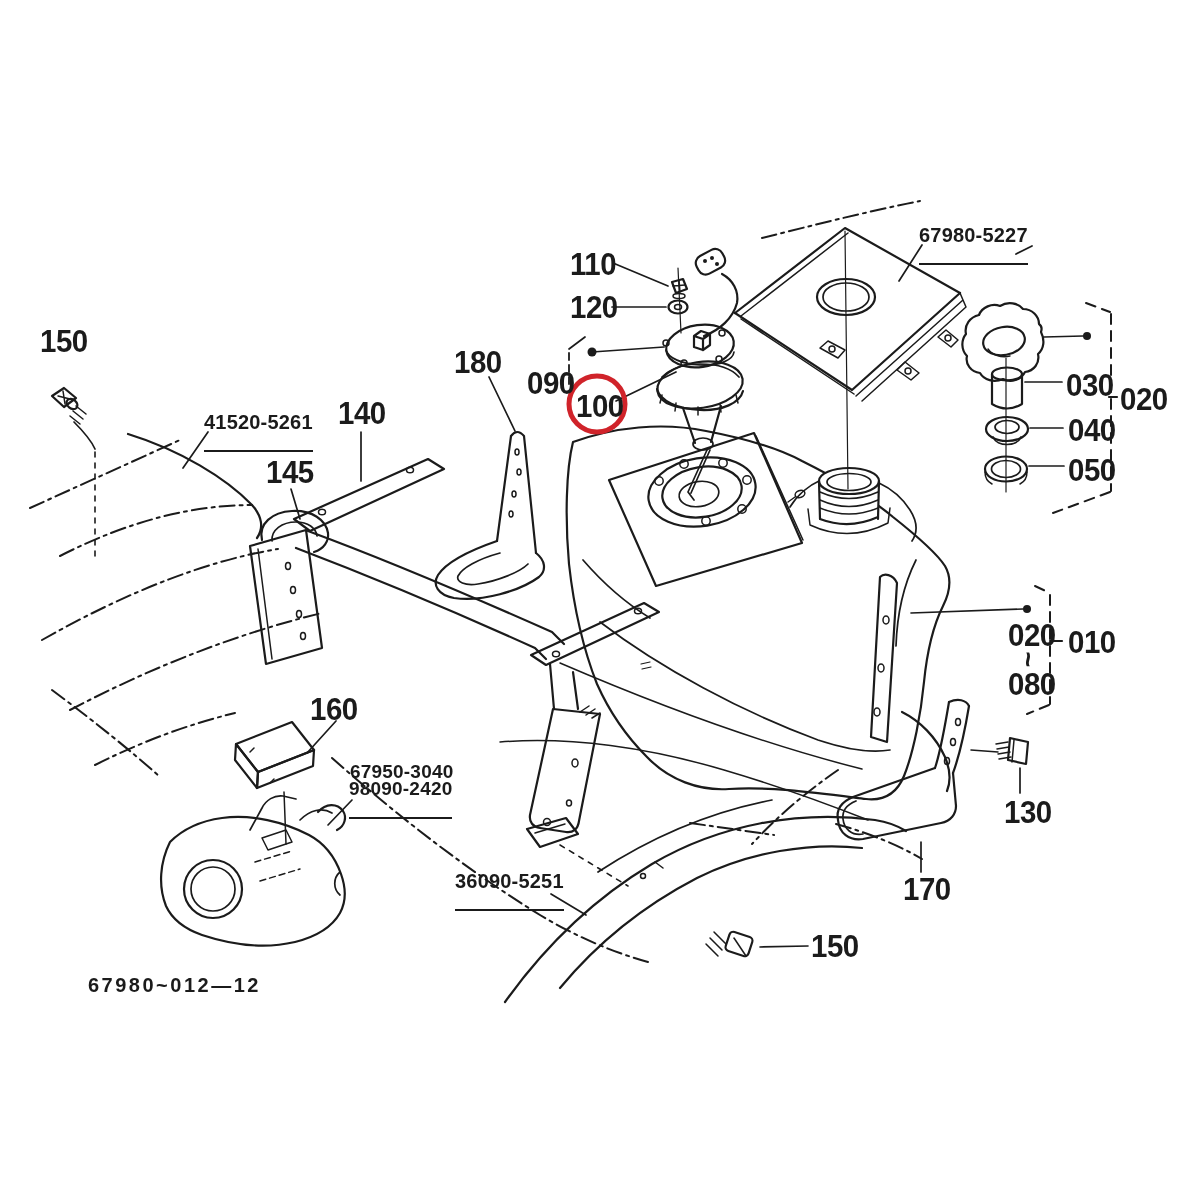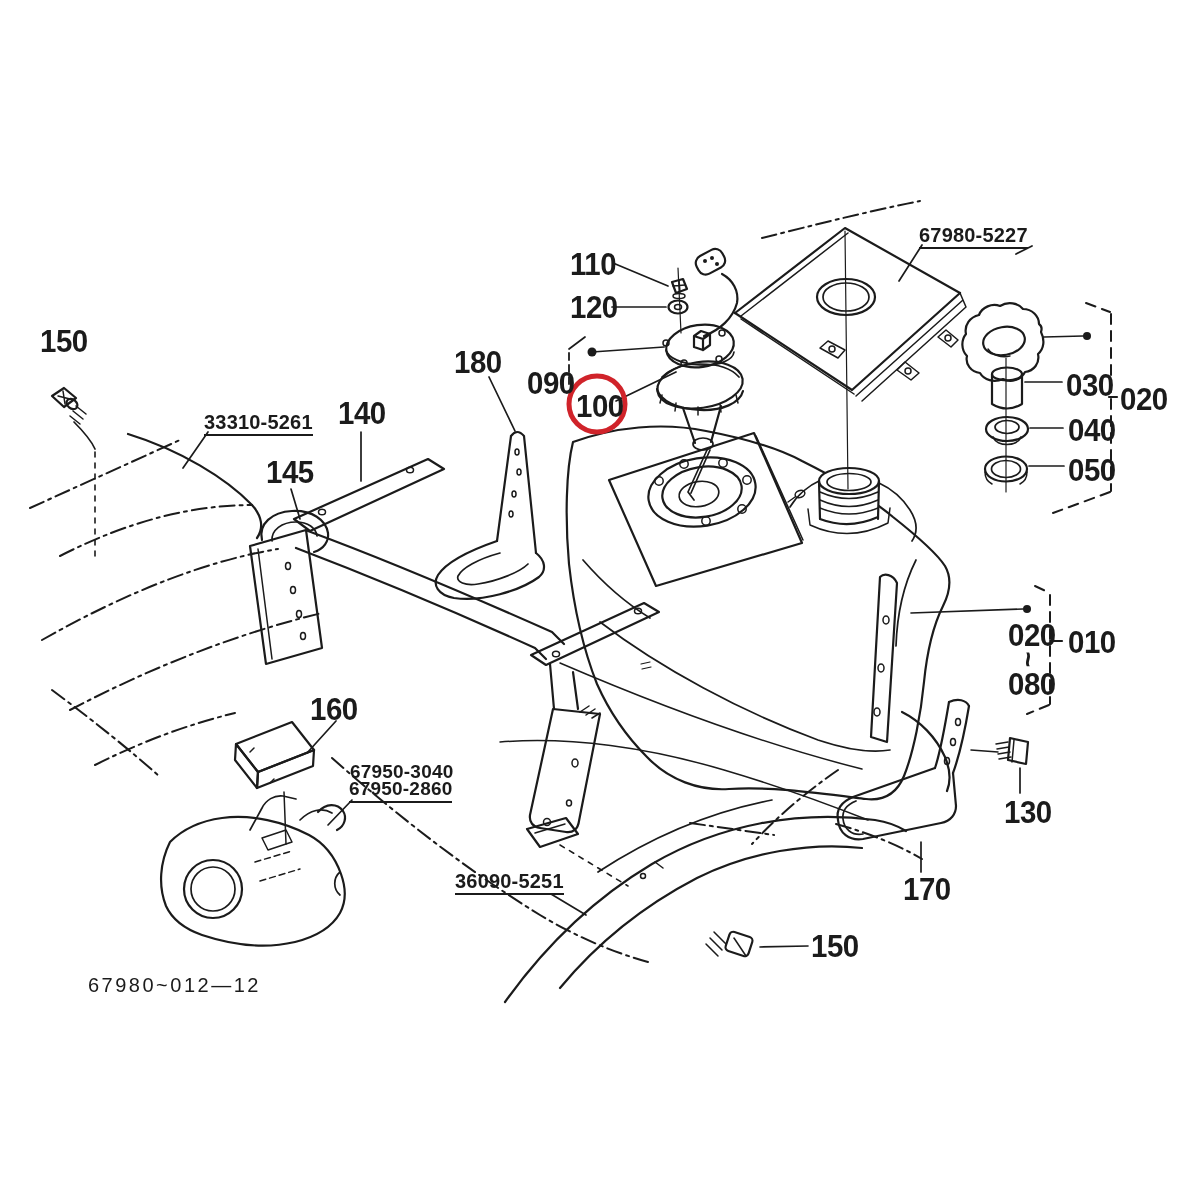--- a/index.html
+++ b/index.html
@@ -12,22 +12,22 @@
   svg .dsh{stroke-dasharray:10 7;stroke-width:2;}
   svg .dsh2{stroke-dasharray:7 5;stroke-width:1.8;}
   svg .dsh3{stroke-dasharray:5 6;stroke-width:1.6;}
   svg .fillb{fill:#1b1b1b;stroke:none;}
   svg .white{fill:#ffffff;stroke:none;}
   svg .red{stroke:#d0232a;stroke-width:5;fill:none;}
   .callout{position:absolute;font-size:31px;font-weight:600;letter-spacing:-0.5px;
            white-space:nowrap;transform:scaleX(0.95);transform-origin:left top;line-height:1;}
   .pn{position:absolute;font-size:20px;font-weight:600;letter-spacing:0.2px;white-space:nowrap;line-height:1.1;}
   .pn.sm{font-size:19px;}
-  .u{border-bottom:2.2px solid #1b1b1b;padding-bottom:1px;}
-  .dwg{position:absolute;font-size:20px;font-weight:400;letter-spacing:2.5px;white-space:nowrap;}
+  .u{border-bottom:2.2px solid #1b1b1b;padding-bottom:17px;}
+  .dwg{position:absolute;font-size:20px;font-weight:700;letter-spacing:2.5px;white-space:nowrap;}
   .tilde{position:absolute;font-size:27px;font-weight:600;transform:rotate(90deg);transform-origin:center;line-height:1;}
 </style>
 </head>
 <body>
 
 <div class="stage">
 
 <svg width="1200" height="1200" viewBox="0 0 1200 1200">
 
   <g>
@@ -270,38 +270,38 @@
     <path class="ln dsh2" d="M 569,353 L 569,389"></path>
     <path class="ln w16" d="M 352,800 L 328,825"></path>
     <path class="ln w16" d="M 336,721 L 307,753"></path>
     <path class="ln w16" d="M 921,842 L 921,872"></path>
   </g>
 
   <circle class="red" cx="597" cy="404" r="28"></circle>
 </svg>
 
   <div class="callout" style="left:40px;top:326px">150</div>
-  <div class="pn u" style="left:204px;top:411px">33310-5261</div>
+  <div class="pn u" style="left:204px;top:411px">41520-5261</div>
   <div class="callout" style="left:338px;top:398px">140</div>
   <div class="callout" style="left:266px;top:457px">145</div>
   <div class="callout" style="left:454px;top:347px">180</div>
   <div class="callout" style="left:570px;top:249px">110</div>
   <div class="callout" style="left:570px;top:292px">120</div>
   <div class="callout" style="left:527px;top:368px">090</div>
   <div class="callout" style="left:576px;top:391px">100</div>
   <div class="pn u" style="left:919px;top:224px">67980-5227</div>
   <div class="callout" style="left:1066px;top:370px">030</div>
   <div class="callout" style="left:1068px;top:415px">040</div>
   <div class="callout" style="left:1068px;top:455px">050</div>
   <div class="callout" style="left:1120px;top:384px">020</div>
   <div class="callout" style="left:1008px;top:620px">020</div>
   <div class="tilde" style="left:1020px;top:646px">~</div>
   <div class="callout" style="left:1008px;top:669px">080</div>
   <div class="callout" style="left:1068px;top:627px">010</div>
   <div class="callout" style="left:1004px;top:797px">130</div>
   <div class="callout" style="left:903px;top:874px">170</div>
   <div class="callout" style="left:310px;top:694px">160</div>
   <div class="pn sm" style="left:350px;top:762px">67950-3040</div>
-  <div class="pn sm u" style="left:349px;top:779px">67950-2860</div>
+  <div class="pn sm u" style="left:349px;top:779px">98090-2420</div>
   <div class="pn u" style="left:455px;top:870px">36090-5251</div>
   <div class="callout" style="left:811px;top:931px">150</div>
   <div class="dwg" style="left:88px;top:974px">67980~012—12</div>
 </div>
 
 </body></html>

